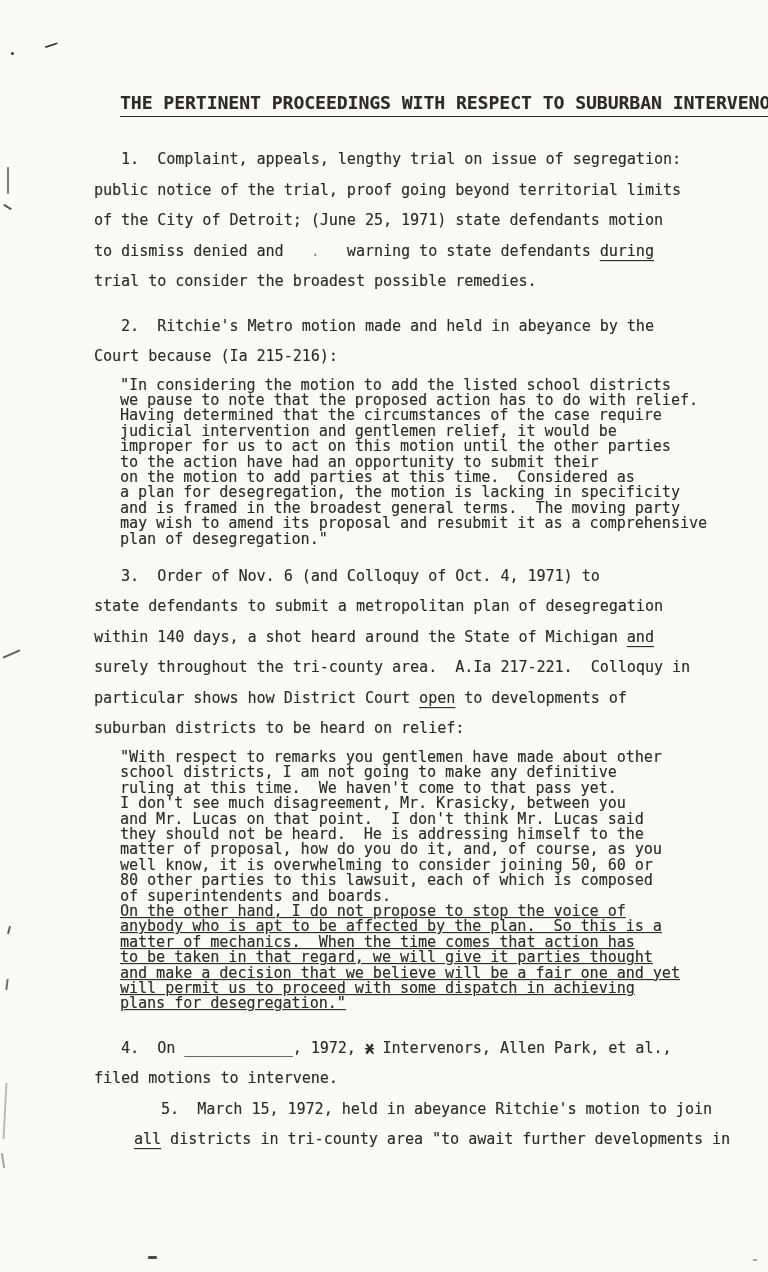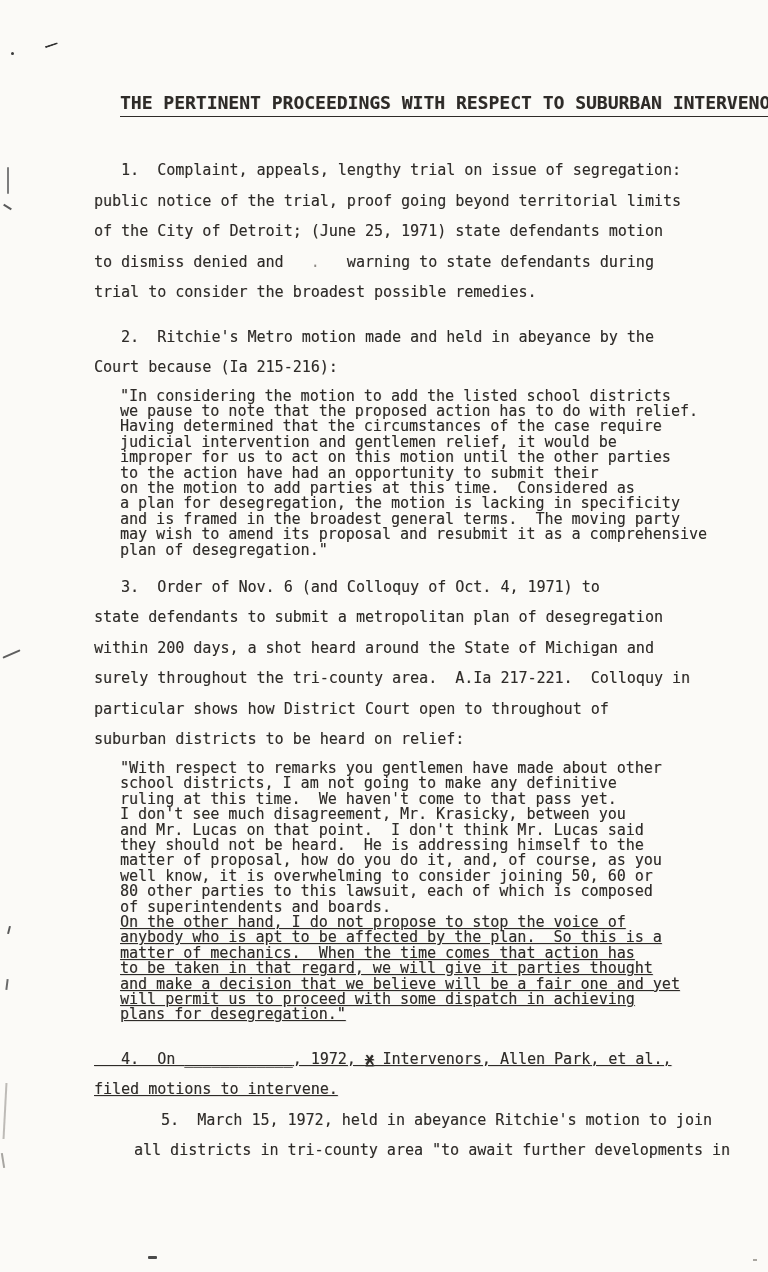--- a/index.html
+++ b/index.html
@@ -25,35 +25,35 @@
     letter-spacing:0;
   }
   .title span{
     border-bottom:1.5px solid #2e2b28;
     padding-bottom:2.5px;
   }
   .line{white-space:pre;font-size:15px;}
   .para .line{line-height:30.5px;}
   .quote{margin-left:26px;}
   .quote .line{line-height:15.4px;}
-  .u{text-underline-offset:3.5px;}
+  .u{text-decoration:underline;text-underline-offset:3.5px;}
   .faint{color:#8d8a85;text-shadow:none;}
   .strike{
     text-decoration:line-through;
     text-shadow:0 0 1.2px #2e2b28, 0.5px 0.5px 0 #2e2b28;
     letter-spacing:-0.5px;
   }
   
-  .b-paragraph-1{margin-top:42px;}
+  .b-paragraph-1{margin-top:31px;}
   .b-paragraph-2{margin-top:14px;}
   .b-quote-1{margin-top:6px;}
   .b-paragraph-3{margin-top:14px;}
   .b-quote-2a{margin-top:6px;}
   .b-quote-2b{margin-top:0;text-decoration:underline;}
-  .b-paragraph-4{margin-top:21px;text-decoration:underline;}
+  .b-paragraph-4{margin-top:21px;}
   .b-paragraph-5{margin-top:0;margin-left:40px;}
   
   .m{position:absolute;pointer-events:none;}
   #m1{left:11px;top:52px;width:3px;height:3px;border-radius:50%;background:#3a3a3a;}
   #m2{left:46px;top:44px;width:13px;height:7px;border-top:2.5px solid #333;border-radius:0 0 70% 30%;transform:rotate(-18deg);}
   #m3{left:7px;top:167px;width:2px;height:27px;background:#7d7d7d;border-radius:2px;}
   #m4{left:3px;top:206px;width:9px;height:2px;background:#5a5a5a;transform:rotate(32deg);}
   #m5{left:2px;top:653px;width:19px;height:2px;background:#5f5f5f;transform:rotate(-24deg);border-radius:2px;}
   #m6{left:8px;top:926px;width:2px;height:8px;background:#5a5a5a;transform:rotate(14deg);}
   #m7{left:6px;top:979px;width:2px;height:11px;background:#6a6a6a;transform:rotate(7deg);}
@@ -88,23 +88,23 @@
         <div class="line"><span>to the action have had an opportunity to submit their</span></div>
         <div class="line"><span>on the motion to add parties at this time.  Considered as</span></div>
         <div class="line"><span>a plan for desegregation, the motion is lacking in specificity</span></div>
         <div class="line"><span>and is framed in the broadest general terms.  The moving party</span></div>
         <div class="line"><span>may wish to amend its proposal and resubmit it as a comprehensive</span></div>
         <div class="line"><span>plan of desegregation."</span></div>
       </div>
       <div class="para b-paragraph-3">
         <div class="line"><span>   3.  Order of Nov. 6 (and Colloquy of Oct. 4, 1971) to</span></div>
         <div class="line"><span>state defendants to submit a metropolitan plan of desegregation</span></div>
-        <div class="line"><span>within 200 days, a shot heard around the State of Michigan </span><span class="u">and</span></div>
+        <div class="line"><span>within 140 days, a shot heard around the State of Michigan </span><span class="u">and</span></div>
         <div class="line"><span>surely throughout the tri-county area.  A.Ia 217-221.  Colloquy in</span></div>
-        <div class="line"><span>particular shows how District Court </span><span class="u">open</span><span> to throughout of</span></div>
+        <div class="line"><span>particular shows how District Court </span><span class="u">open</span><span> to developments of</span></div>
         <div class="line"><span>suburban districts to be heard on relief:</span></div>
       </div>
       <div class="quote b-quote-2a">
         <div class="line"><span>"With respect to remarks you gentlemen have made about other</span></div>
         <div class="line"><span>school districts, I am not going to make any definitive</span></div>
         <div class="line"><span>ruling at this time.  We haven't come to that pass yet.</span></div>
         <div class="line"><span>I don't see much disagreement, Mr. Krasicky, between you</span></div>
         <div class="line"><span>and Mr. Lucas on that point.  I don't think Mr. Lucas said</span></div>
         <div class="line"><span>they should not be heard.  He is addressing himself to the</span></div>
         <div class="line"><span>matter of proposal, how do you do it, and, of course, as you</span></div>

